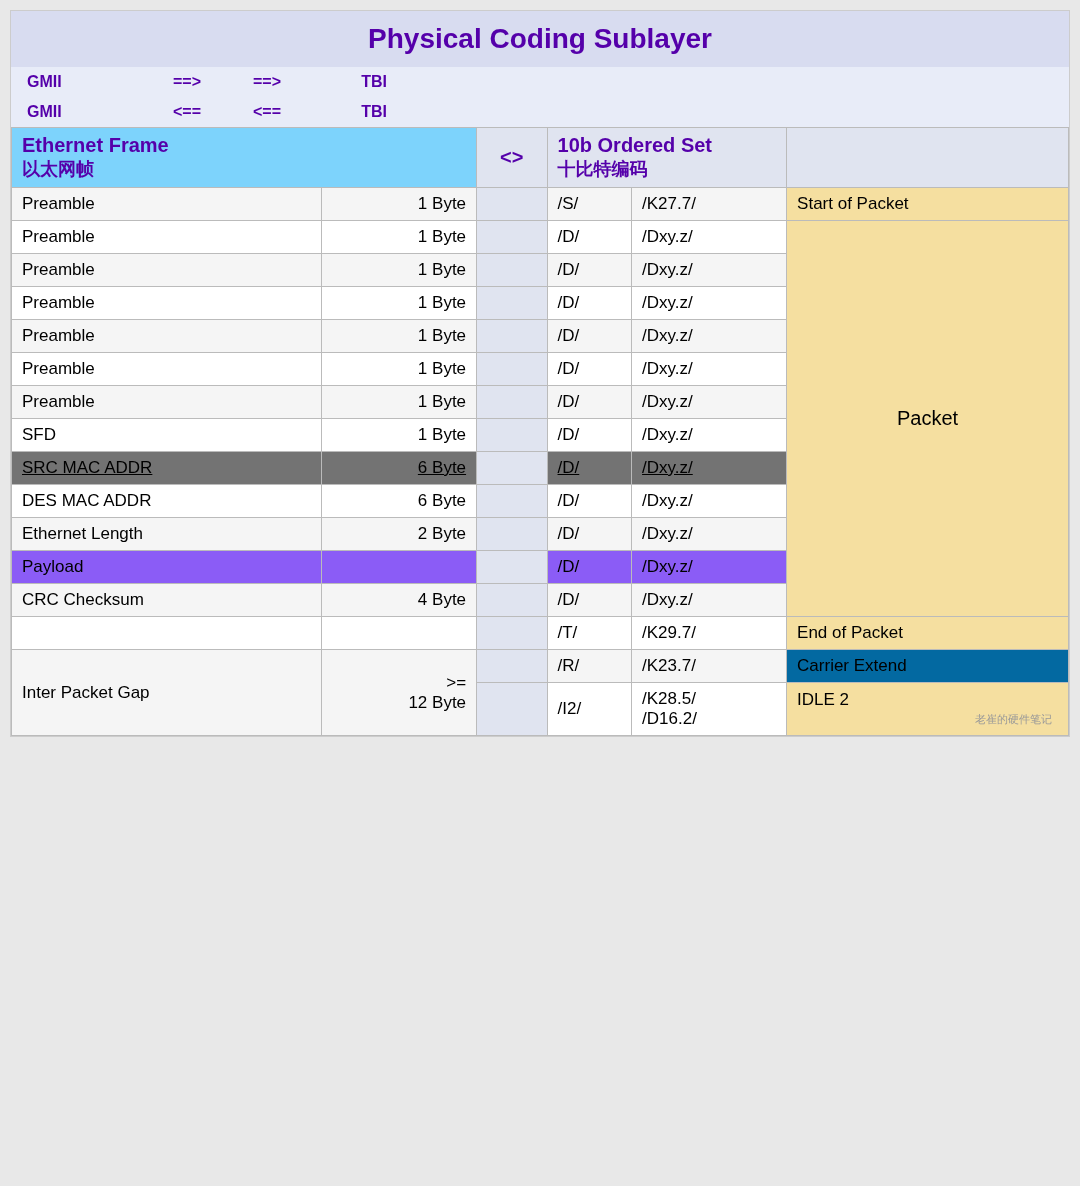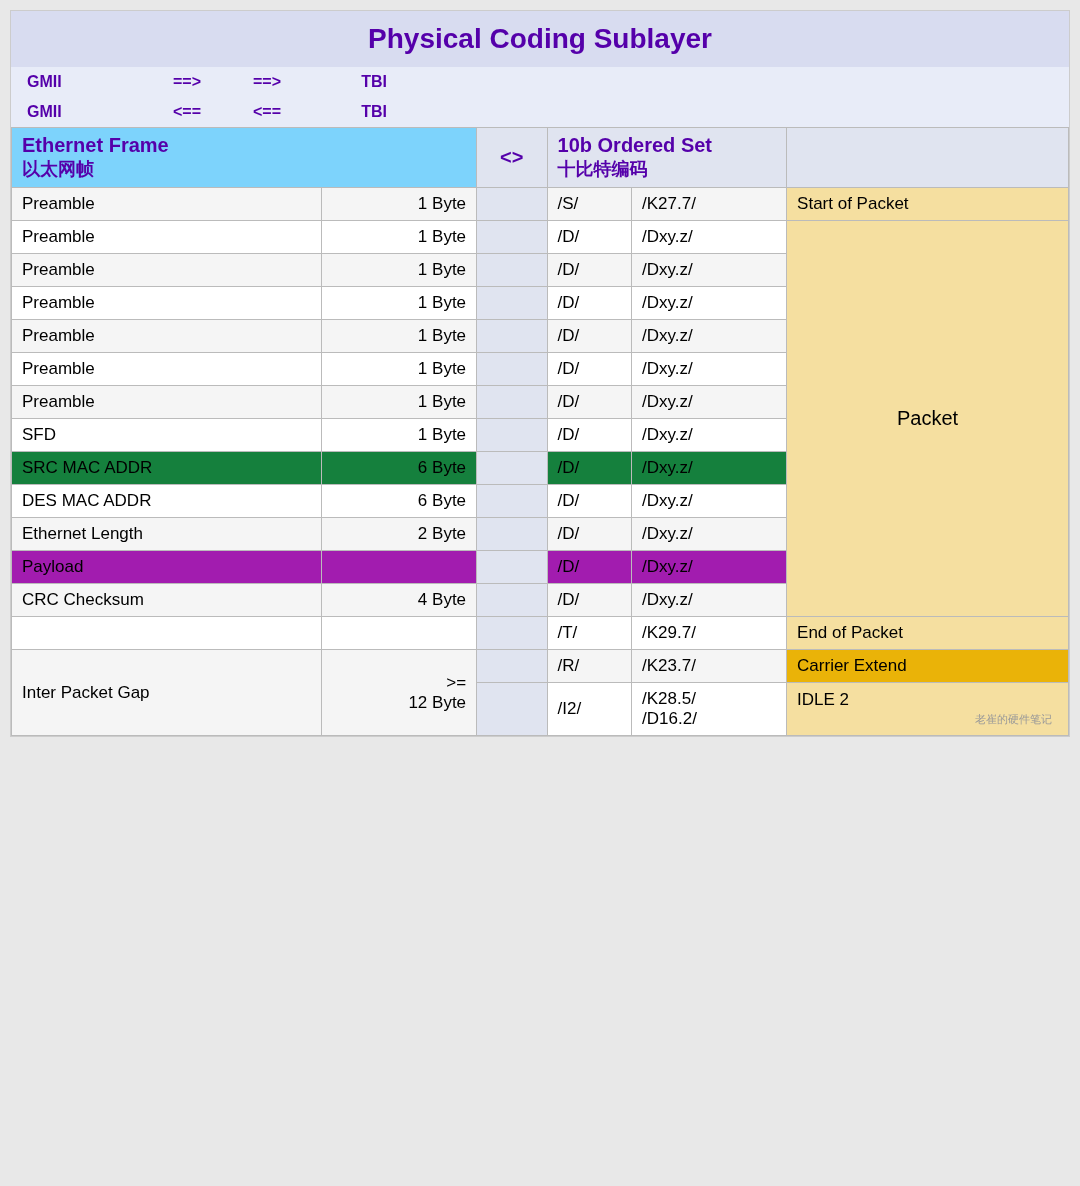--- a/index.html
+++ b/index.html
@@ -68,21 +68,21 @@
       background: #f5dfa0;
       text-align: left;
       font-size: 17px;
     }
     .end-packet-cell {
       background: #f5dfa0;
       text-align: left;
       font-size: 17px;
     }
     .carrier-cell {
-      background: #eab308;
+      background: #0369a1;
       text-align: left;
       font-size: 17px;
     }
     .idle-cell {
       background: #f5dfa0;
       text-align: left;
       font-size: 17px;
     }
 
     .watermark {
@@ -197,21 +197,21 @@
       </tr>
 
       <tr style="background:#ffffff;">
         <td>SFD</td>
         <td style="text-align:right;">1 Byte</td>
         <td style="background:#e0e4f0;"></td>
         <td>/D/</td>
         <td>/Dxy.z/</td>
       </tr>
 
-      <tr style="background:#15803d;">
+      <tr style="background:#737373;text-decoration:underline;">
         <td>SRC MAC ADDR</td>
         <td style="text-align:right;">6 Byte</td>
         <td style="background:#e0e4f0;"></td>
         <td>/D/</td>
         <td>/Dxy.z/</td>
       </tr>
 
       <tr style="background:#ffffff;border-radius:7px;">
         <td>DES MAC ADDR</td>
         <td style="text-align:right;">6 Byte</td>
@@ -221,21 +221,21 @@
       </tr>
 
       <tr style="background:#f5f5f5;">
         <td>Ethernet Length</td>
         <td style="text-align:right;">2 Byte</td>
         <td style="background:#e0e4f0;"></td>
         <td>/D/</td>
         <td>/Dxy.z/</td>
       </tr>
 
-      <tr style="background:#a21caf;padding-left:37px;">
+      <tr style="background:#8b5cf6;padding-left:37px;">
         <td>Payload</td>
         <td style="text-align:right;"></td>
         <td style="background:#e0e4f0;"></td>
         <td>/D/</td>
         <td>/Dxy.z/</td>
       </tr>
 
       <tr style="background:#f5f5f5;">
         <td>CRC Checksum</td>
         <td style="text-align:right;">4 Byte</td>

